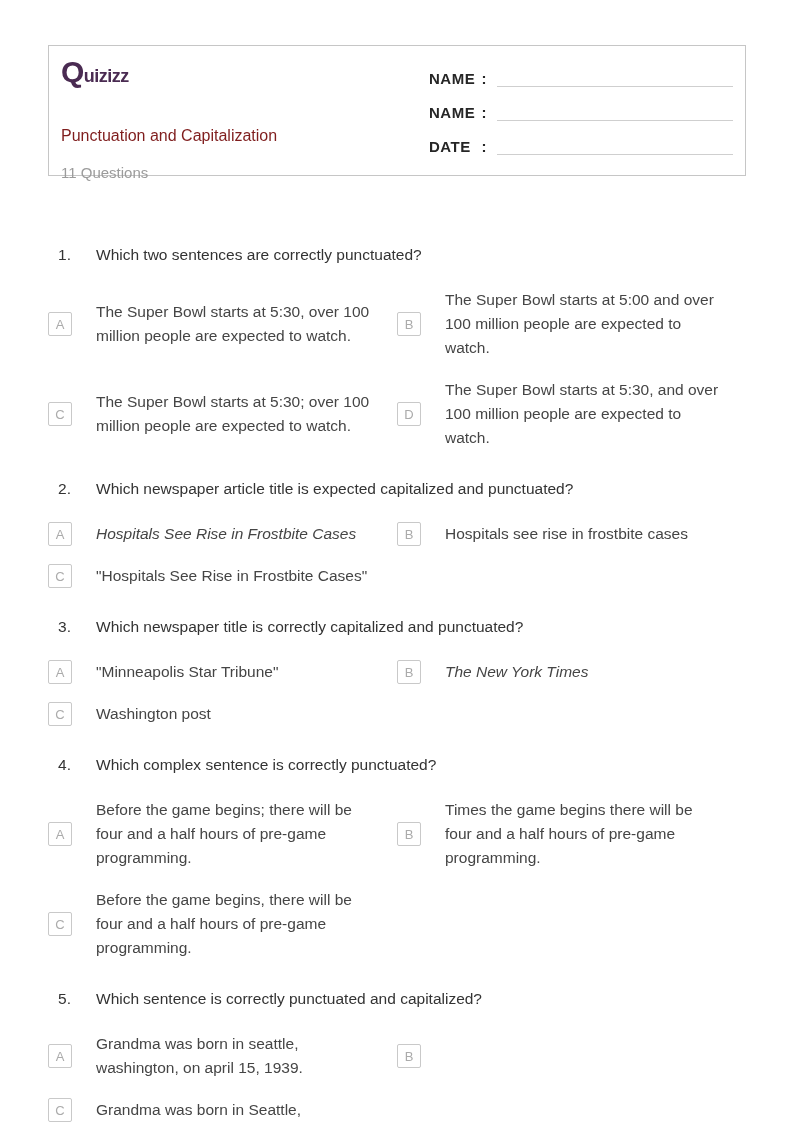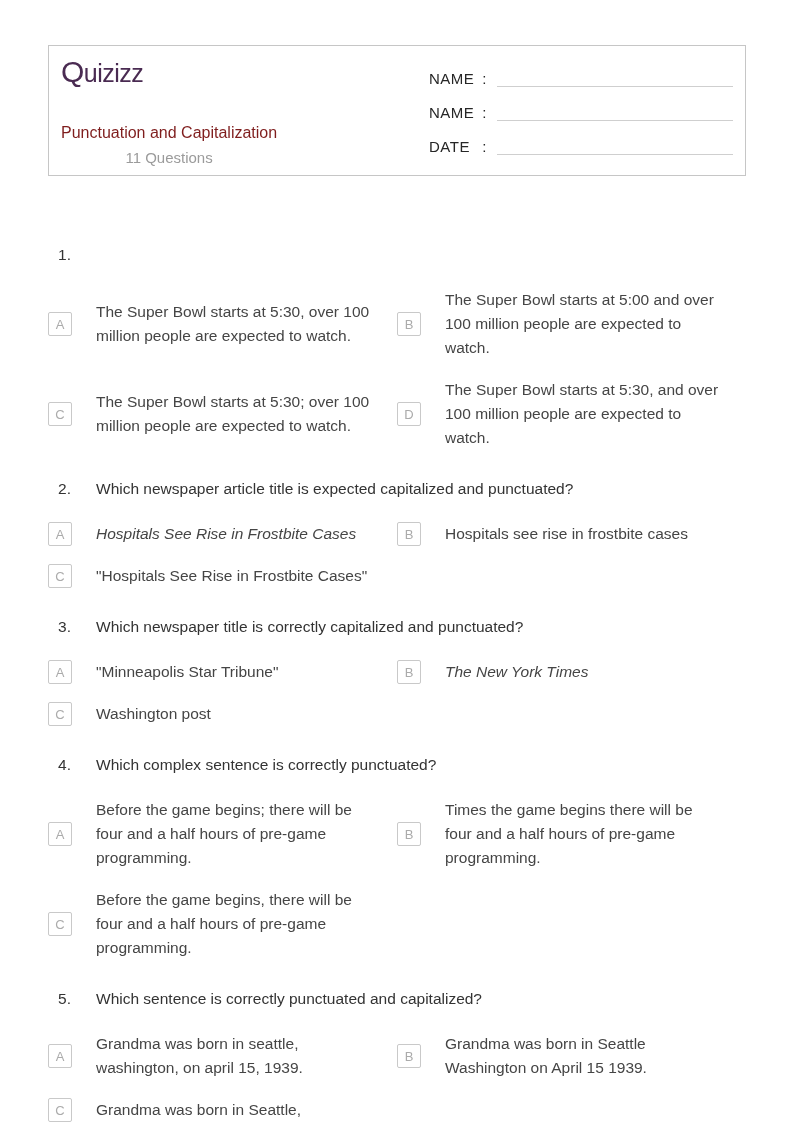--- a/index.html
+++ b/index.html
@@ -13,29 +13,29 @@
 
   
   .header-box {
     width: 698px; height: 131px;
     border: 1px solid #c6c6c6;
     display: flex; justify-content: space-between;
     background: #fff;
   }
   .header-left { padding: 12px 0 0 12px; }
   .logo {
-    font-size: 25px; font-weight: 400; letter-spacing: -0.5px;
+    font-size: 18px; font-weight: 700; letter-spacing: -0.5px;
     line-height: 28px;
   }
   .logo::first-letter { font-size: 30px; }
   .ws-title { margin-top: 36px; font-size: 16px; line-height: 20px; color: #7f1d1d; }
-  .ws-subtitle { margin-top: 5px; font-size: 15px; line-height: 20px; color: #9b9b9b; text-align: center; }
+  .ws-subtitle { margin-top: 17px; font-size: 15px; line-height: 20px; color: #9b9b9b; }
 
   .header-right { width: 316px; padding: 8px 12px 0 0; }
-  .field-row { display: flex; align-items: flex-end; height: 34px; }
+  .field-row { display: flex; align-items: flex-end; height: 34px; font-weight: bold; }
   .field-label {
     width: 58px; display: flex; justify-content: space-between;
     font-size: 15px; letter-spacing: 0.5px; color: #262626; line-height: 19px;
   }
   .field-line {
     flex: 1; margin-left: 10px; height: 1px;
     border-bottom: 1px solid #cfcfcf; margin-bottom: 1px;
   }
 
   
@@ -100,20 +100,21 @@
     </span>
     <span class="field-line"></span>
   </div>
 </div>
   </div>
 
   <div id="questions">
   <section class="question">
     <div class="q-head">
       <span class="q-num">1.</span>
+      <span class="q-text">Which two sentences are correctly punctuated?</span>
     </div>
     <div class="options">
   <div class="option">
     <span class="opt-letter">A</span>
     <span class="opt-text">The Super Bowl starts at 5:30, over 100
 million people are expected to watch.</span>
   </div>
 
   <div class="option">
     <span class="opt-letter">B</span>
@@ -219,22 +220,20 @@
     </div>
     <div class="options">
   <div class="option">
     <span class="opt-letter">A</span>
     <span class="opt-text">Grandma was born in seattle,
 washington, on april 15, 1939.</span>
   </div>
 
   <div class="option">
     <span class="opt-letter">B</span>
-    <span class="opt-text">Grandma was born in Seattle
-Washington on April 15 1939.</span>
   </div>
 
   <div class="option">
     <span class="opt-letter">C</span>
     <span class="opt-text">Grandma was born in Seattle,</span>
   </div>
 </div>
   </section>
 </div>
 </div>

